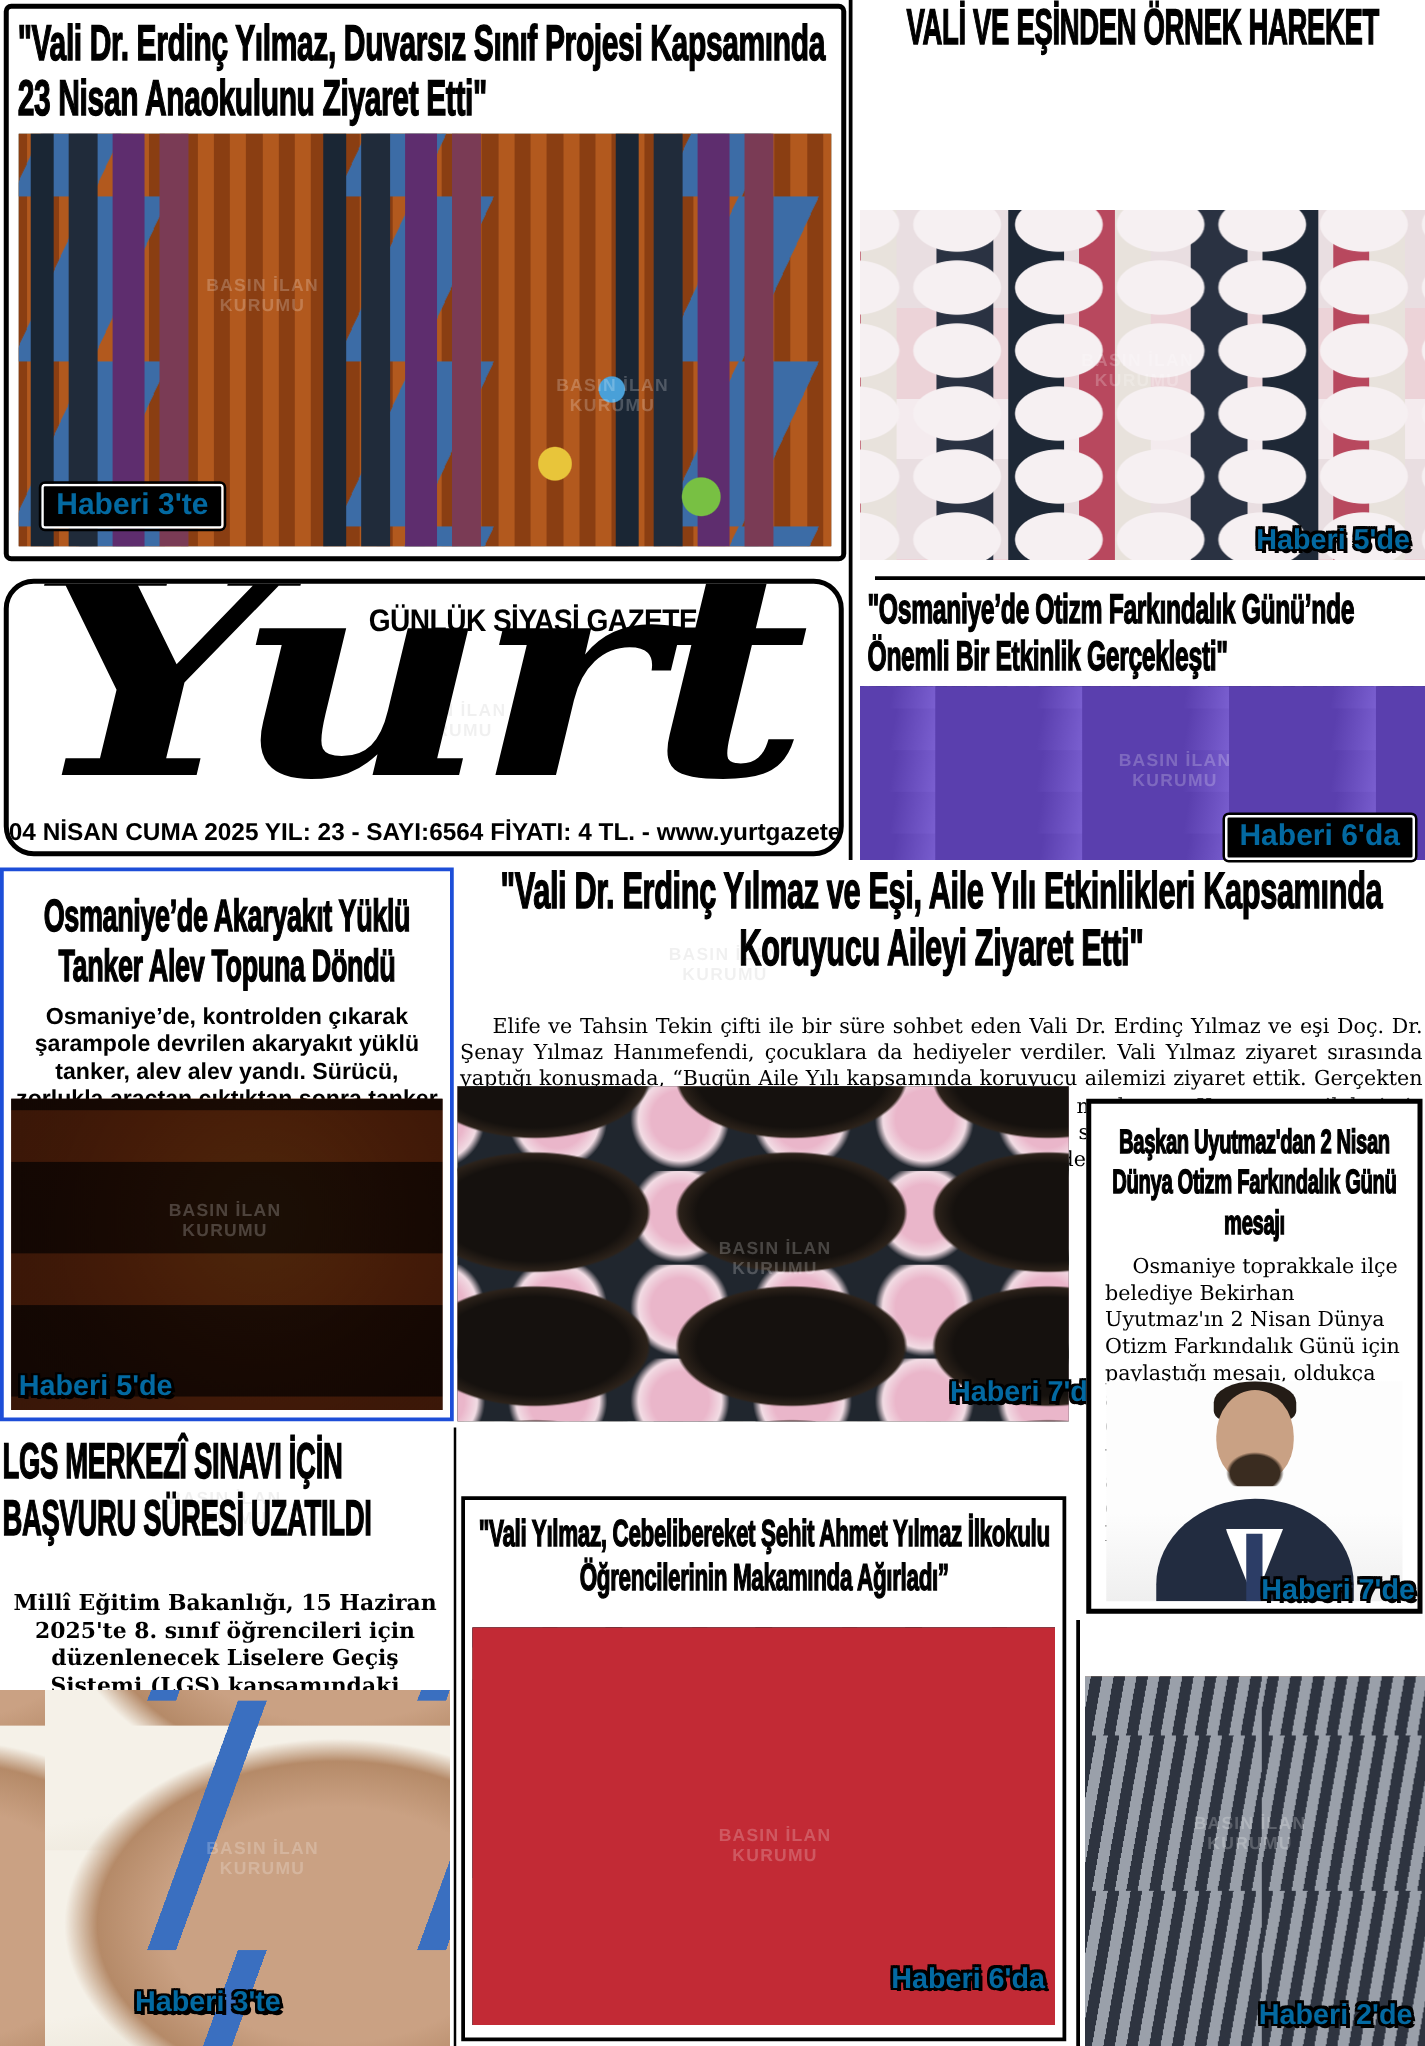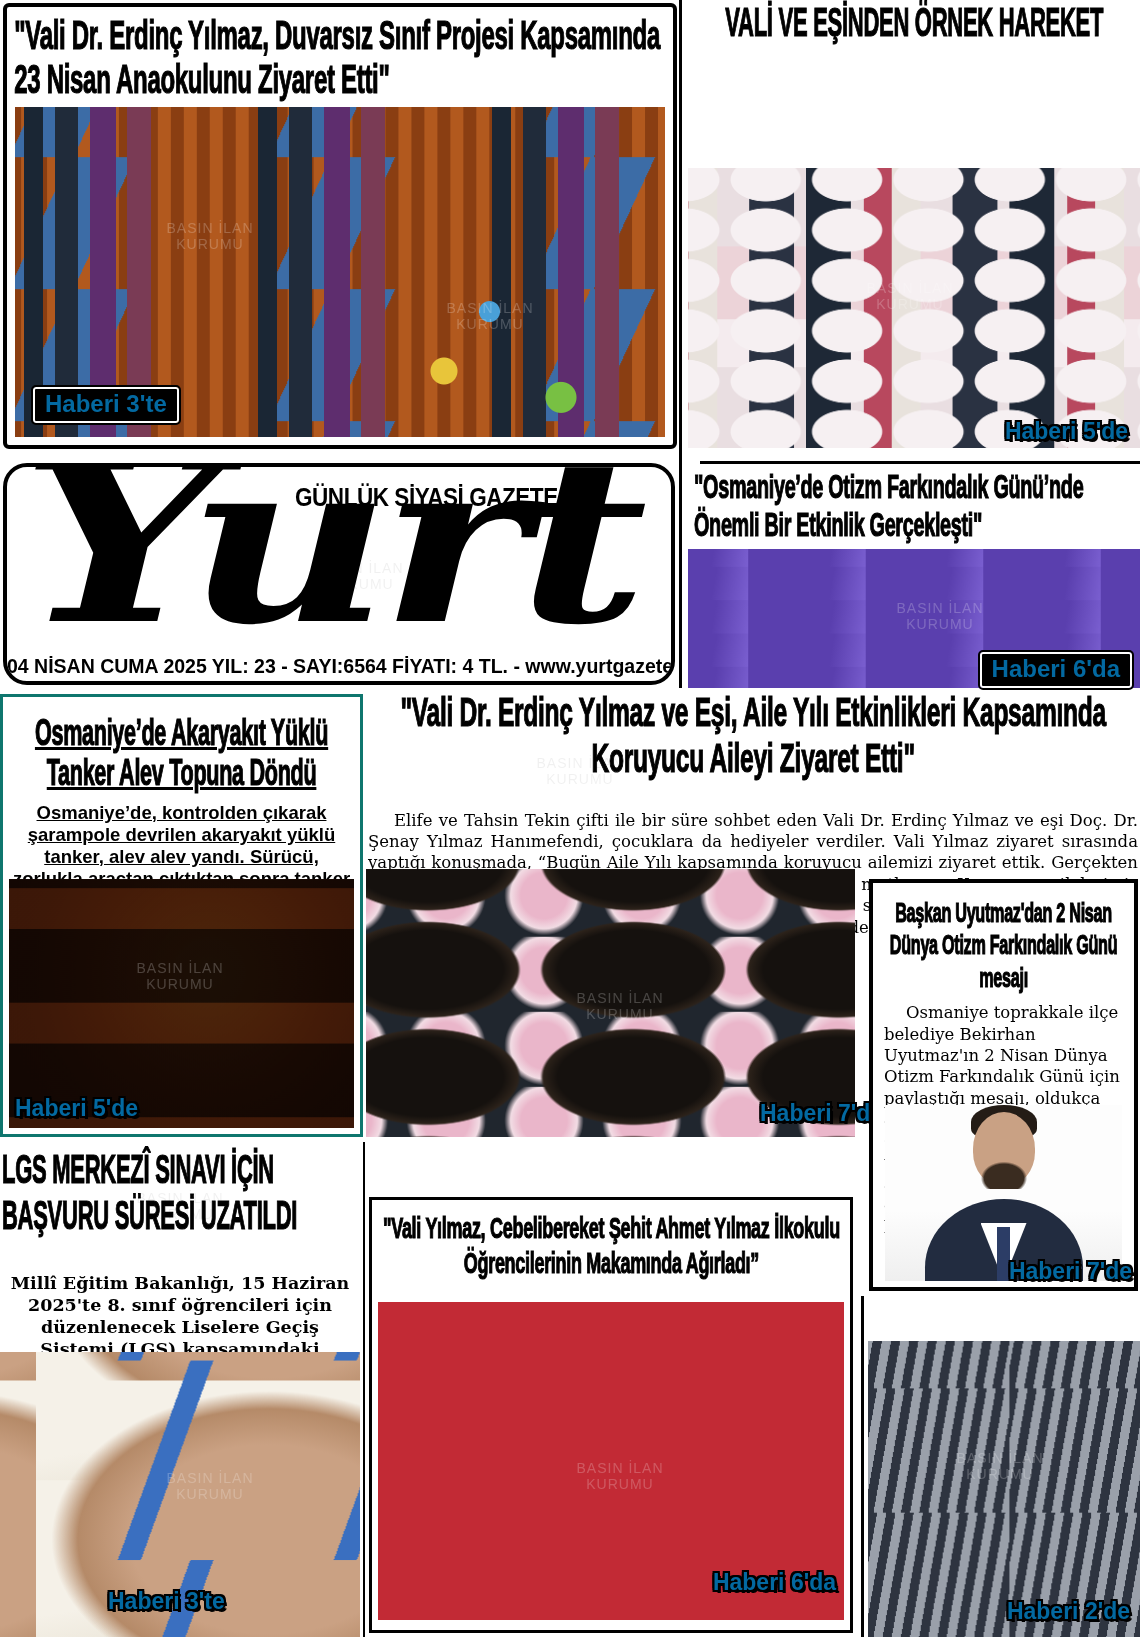--- a/index.html
+++ b/index.html
@@ -16,21 +16,21 @@
   .sq60c{width:166.7%;margin-left:-33.35%;transform:scaleX(.60);transform-origin:50% 0;}
   
   .photo{position:absolute;overflow:hidden;background-repeat:no-repeat;}
   
   .badge{position:absolute;font-weight:bold;font-size:23px;color:#0369a1;white-space:nowrap;
      text-shadow:2px 0 0 #000,-2px 0 0 #000,0 2px 0 #000,0 -2px 0 #000,
                  2px 2px 0 #000,-2px -2px 0 #000,2px -2px 0 #000,-2px 2px 0 #000,3px 3px 0 #000;}
   .badge.boxed{background:#000;border:2px solid #fff;outline:2px solid #000;
      padding:1px 10px 3px;border-radius:3px;text-shadow:none;font-size:24px;}
   
-  .wm{position:absolute;width:120px;text-align:center;font-weight:normal;font-size:14px;
+  .wm{position:absolute;width:120px;text-align:center;font-weight:bold;font-size:14px;
       line-height:1.15;letter-spacing:1px;color:rgba(255,255,255,.22);pointer-events:none;}
   .wm.dark{color:rgba(0,0,0,.06);}
   
   #tl-box{left:3px;top:3px;width:666px;height:438px;border:4px solid #000;border-radius:6px;}
   #tl-box .hl{font-size:40px;line-height:1.10;padding:6px 0 0 12px;}
   #ph-kg{left:8px;right:8px;top:100px;bottom:8px;background:
     radial-gradient(circle at 66% 80%, #e8c53a 0 13px, transparent 14px),
     radial-gradient(circle at 84% 88%, #78c043 0 15px, transparent 16px),
     radial-gradient(circle at 73% 62%, #49a0d8 0 10px, transparent 11px),
     linear-gradient(90deg, transparent 0 4%, #1a2634 4% 12%, transparent 12% 17%, #202b3a 17% 27%, transparent 27% 32%, #5e2d6e 32% 43%, transparent 43% 48%, #7a3b55 48% 58%, transparent 58%),
@@ -70,21 +70,21 @@
     linear-gradient(100deg,#5a3fae 0 70%,#7a5fd0 100%),
     linear-gradient(100deg,#241a6e 0 60%,#4a3aae 100%),
     repeating-linear-gradient(90deg, transparent 0 7px, #2a5e9e 7px 13px, #18243a 13px 16px),
     repeating-linear-gradient(90deg, transparent 0 9px, #e05a92 9px 15px, #223 15px 18px),
     repeating-linear-gradient(90deg, #ece8e4 0 7px, #c23a46 7px 11px, transparent 11px 16px),
     repeating-linear-gradient(90deg,#9aa0a4 0 34px,#bcc0c2 34px 52px,#8b9297 52px 88px),
     linear-gradient(180deg,#a7adab 0 15%,#c2c4bd 15% 23%,#8a98a0 23% 29%,#55823c 29% 60%,#497233 60% 100%);
     background-size:26% 24%,30% 24%,36% 34%,17% 34%,36% 36%,100% 12%,100% 100%;
     background-position:18% 80%,88% 74%,2% 54%,47% 52%,98% 50%,0 19%,0 0;}
   
-  #tnk-box{left:0;top:694px;width:357px;height:437px;border:3px solid #0f766e;text-decoration:underline;}
+  #tnk-box{left:0;top:694px;width:357px;height:437px;border:3px solid #1d4ed8;}
   #tnk-box .hl{font-size:36px;line-height:1.12;text-align:center;margin-top:16px;}
   #tnk-body{margin:8px 8px 0;font-size:18.5px;line-height:1.2;font-weight:bold;text-align:center;}
   #ph-fire{left:6px;right:6px;top:182px;bottom:6px;background:
     linear-gradient(180deg, rgba(60,24,8,.92) 0 36%, rgba(18,7,3,.96) 36% 100%),
     radial-gradient(circle at 58% 38%, #ffd94f 0%, #f8a322 16%, #df7314 30%, #9d3c08 48%, #471505 70%, #160602 100%);
     background-size:58% 46%,100% 100%;background-position:6% 92%,0 0;}
   #tnk-badge{left:12px;bottom:12px;}
   
   #fam-head{left:366px;top:690px;width:774px;}
   #fam-head .hl{font-size:41px;line-height:1.12;text-align:center;}

